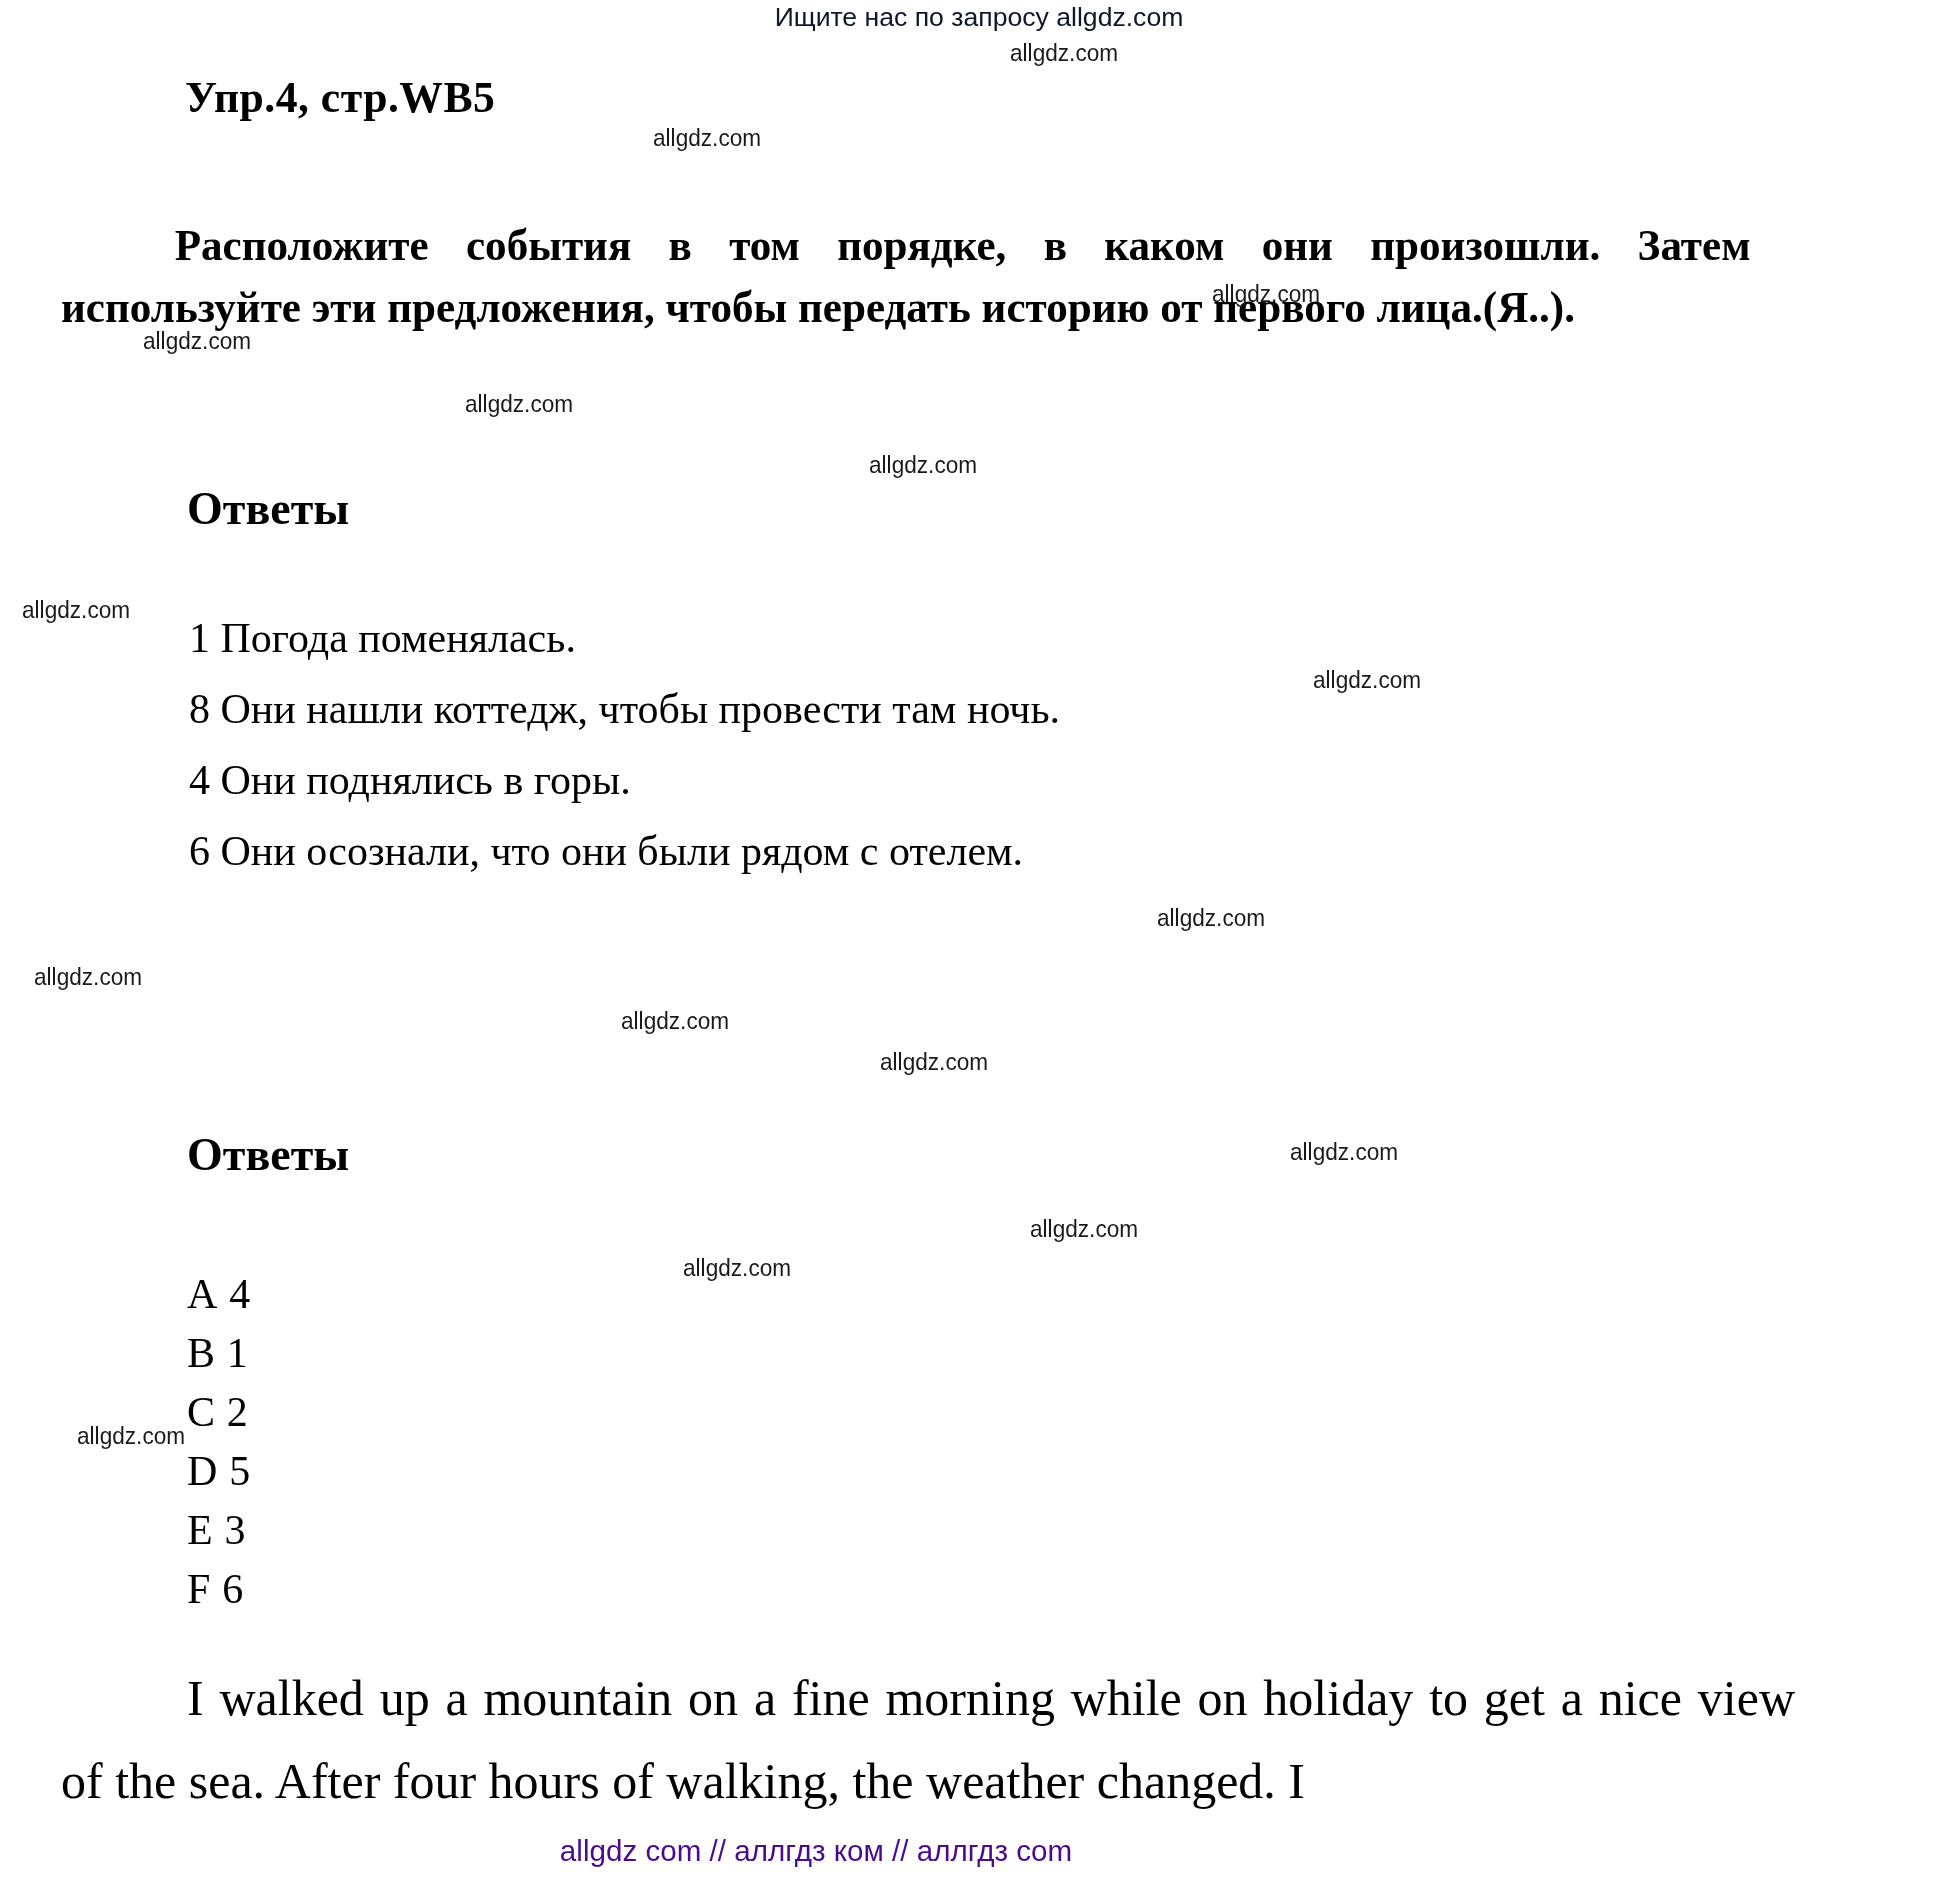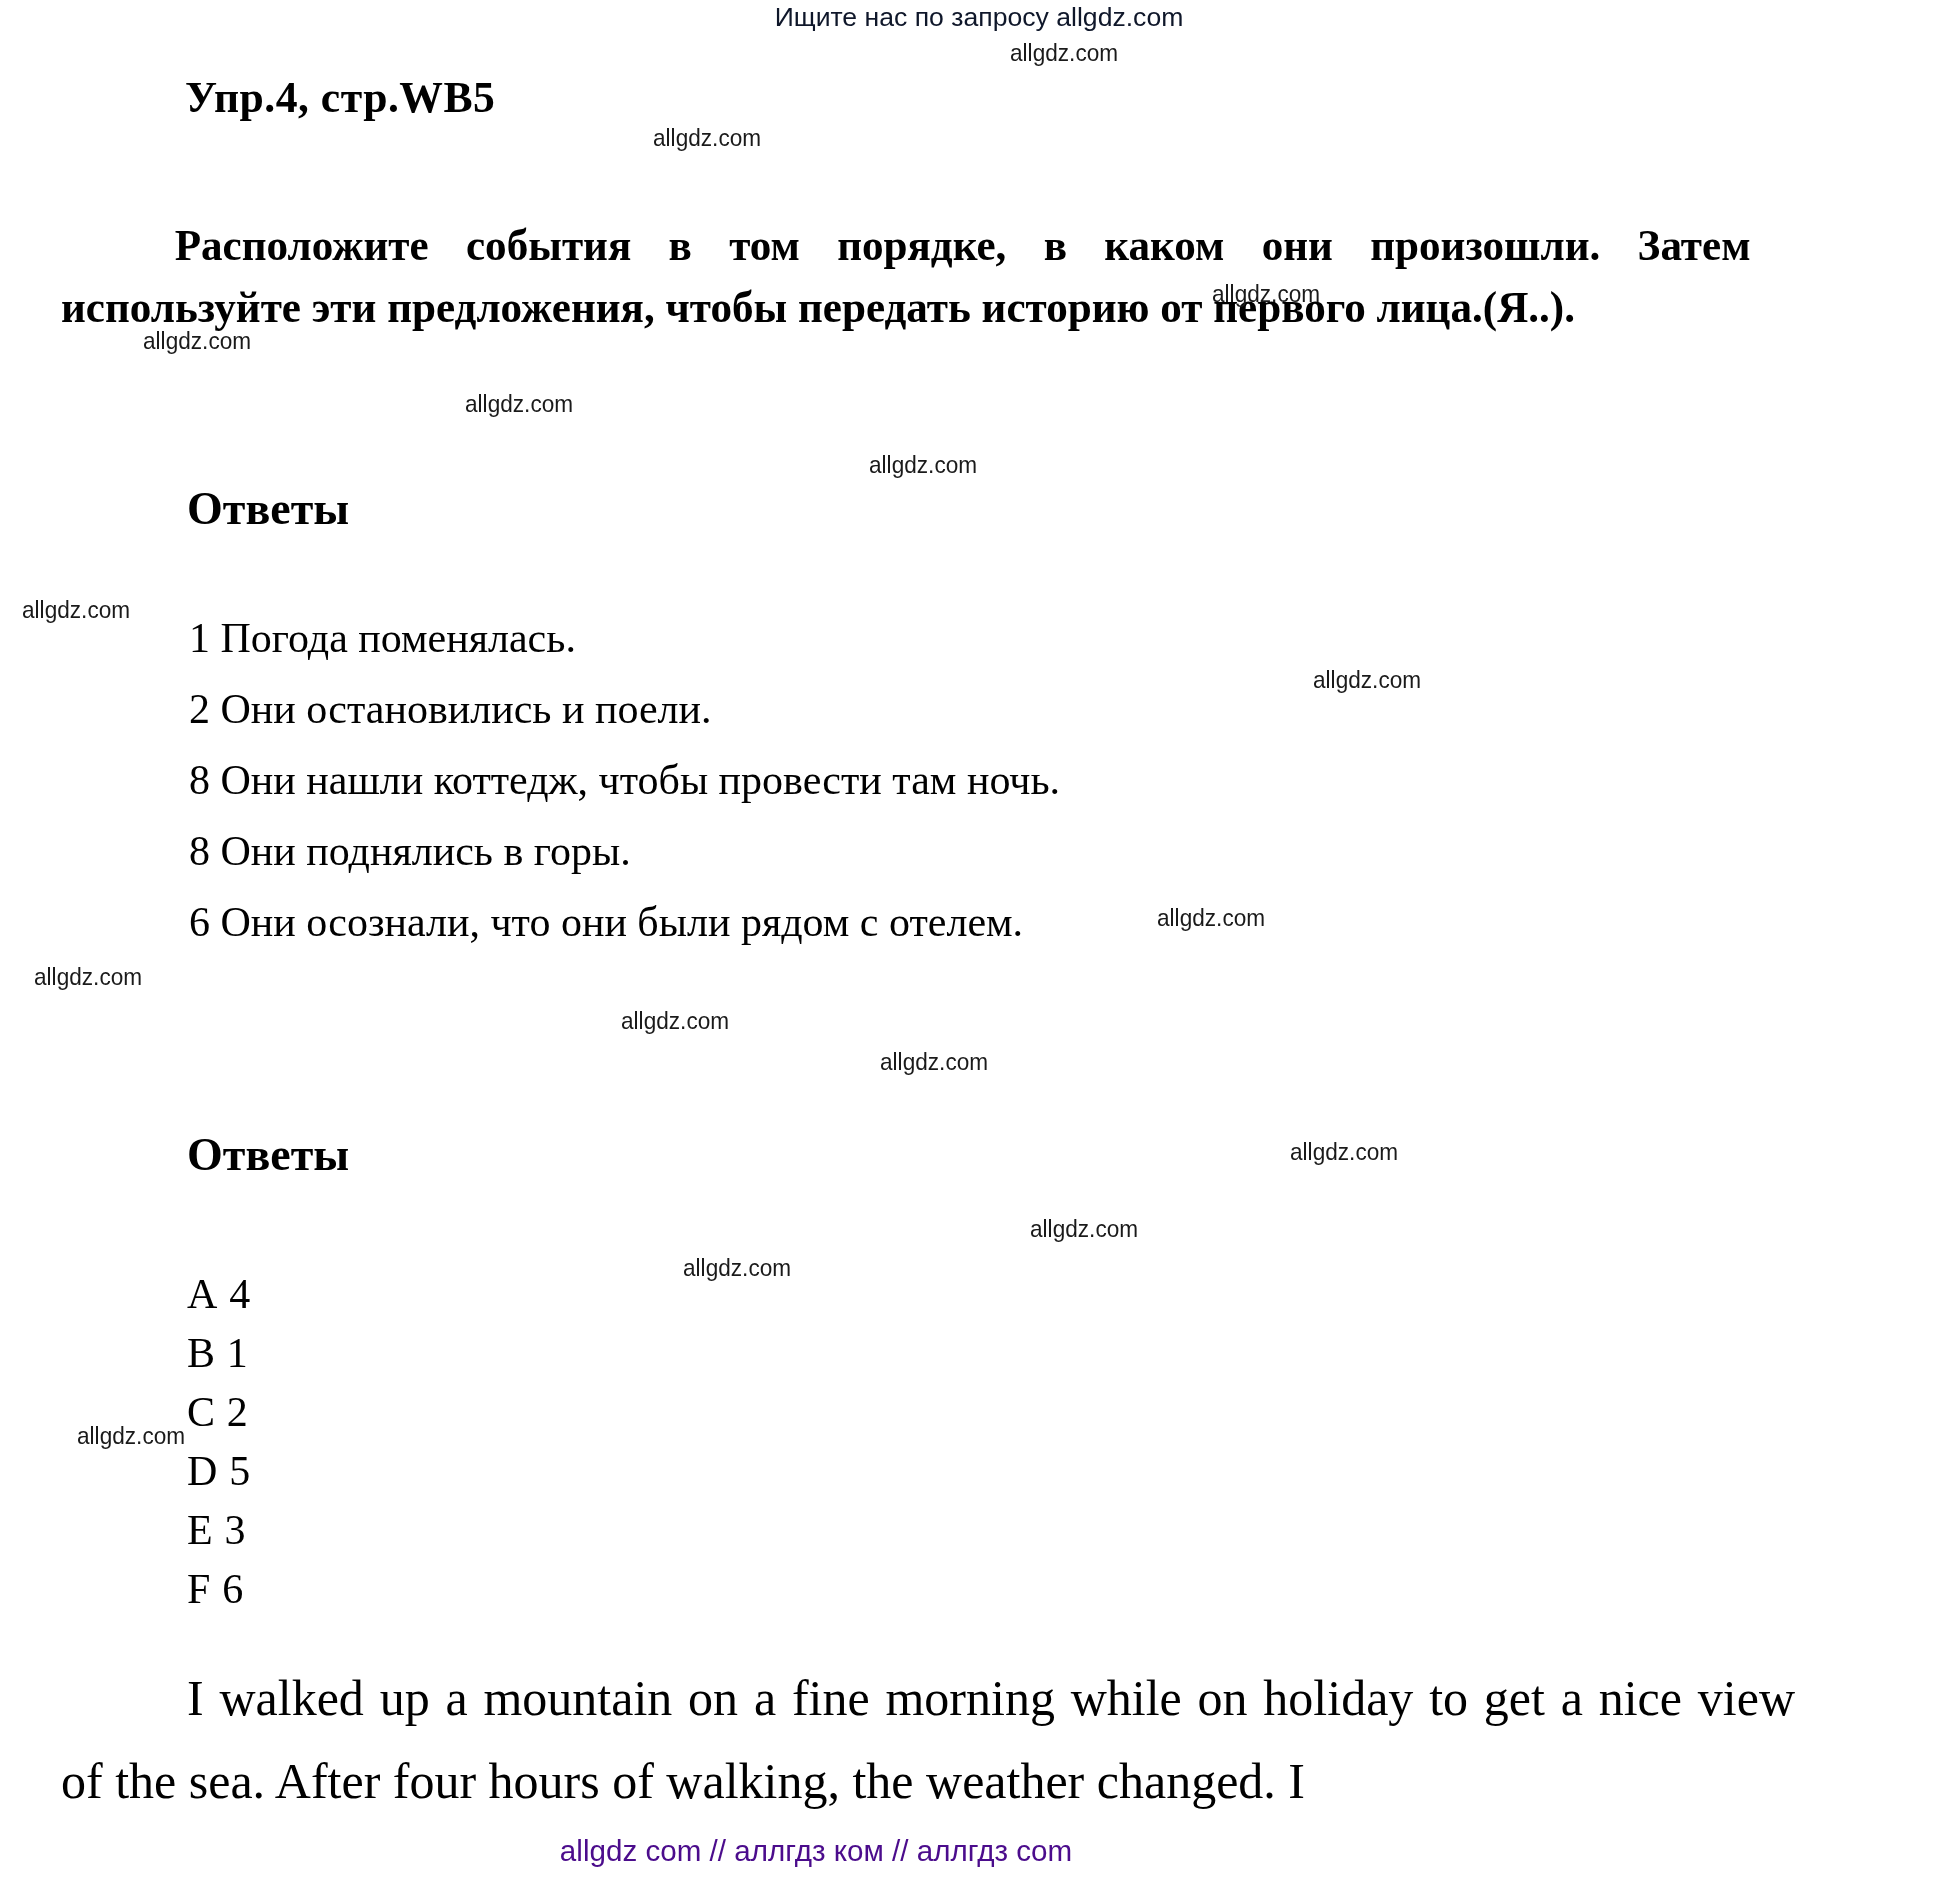--- a/index.html
+++ b/index.html
@@ -151,23 +151,22 @@
 <div class="doc">
 
   <div class="ttl">Упр.4, стр.WB5</div>
 
   <div class="task">Расположите события в том порядке, в каком они произошли. Затем используйте эти предложения, чтобы передать историю от первого лица.(Я..).</div>
 
   <div class="h-perevod">Ответы</div>
 
   <div class="ru-list">
     <div class="ru-item">1 Погода поменялась.</div>
-    <div class="ru-item">2 Они остановились и поели.</div>
     <div class="ru-item">8 Они нашли коттедж, чтобы провести там ночь.</div>
-    <div class="ru-item">8 Они поднялись в горы.</div>
+    <div class="ru-item">4 Они поднялись в горы.</div>
     <div class="ru-item">6 Они осознали, что они были рядом с отелем.</div>
   </div>
 
   <div class="h-otvety">Ответы</div>
 
   <div class="ans-list">
     <div class="ans-row">
       <span class="let">A</span><span>4</span>
     </div>
     <div class="ans-row">

